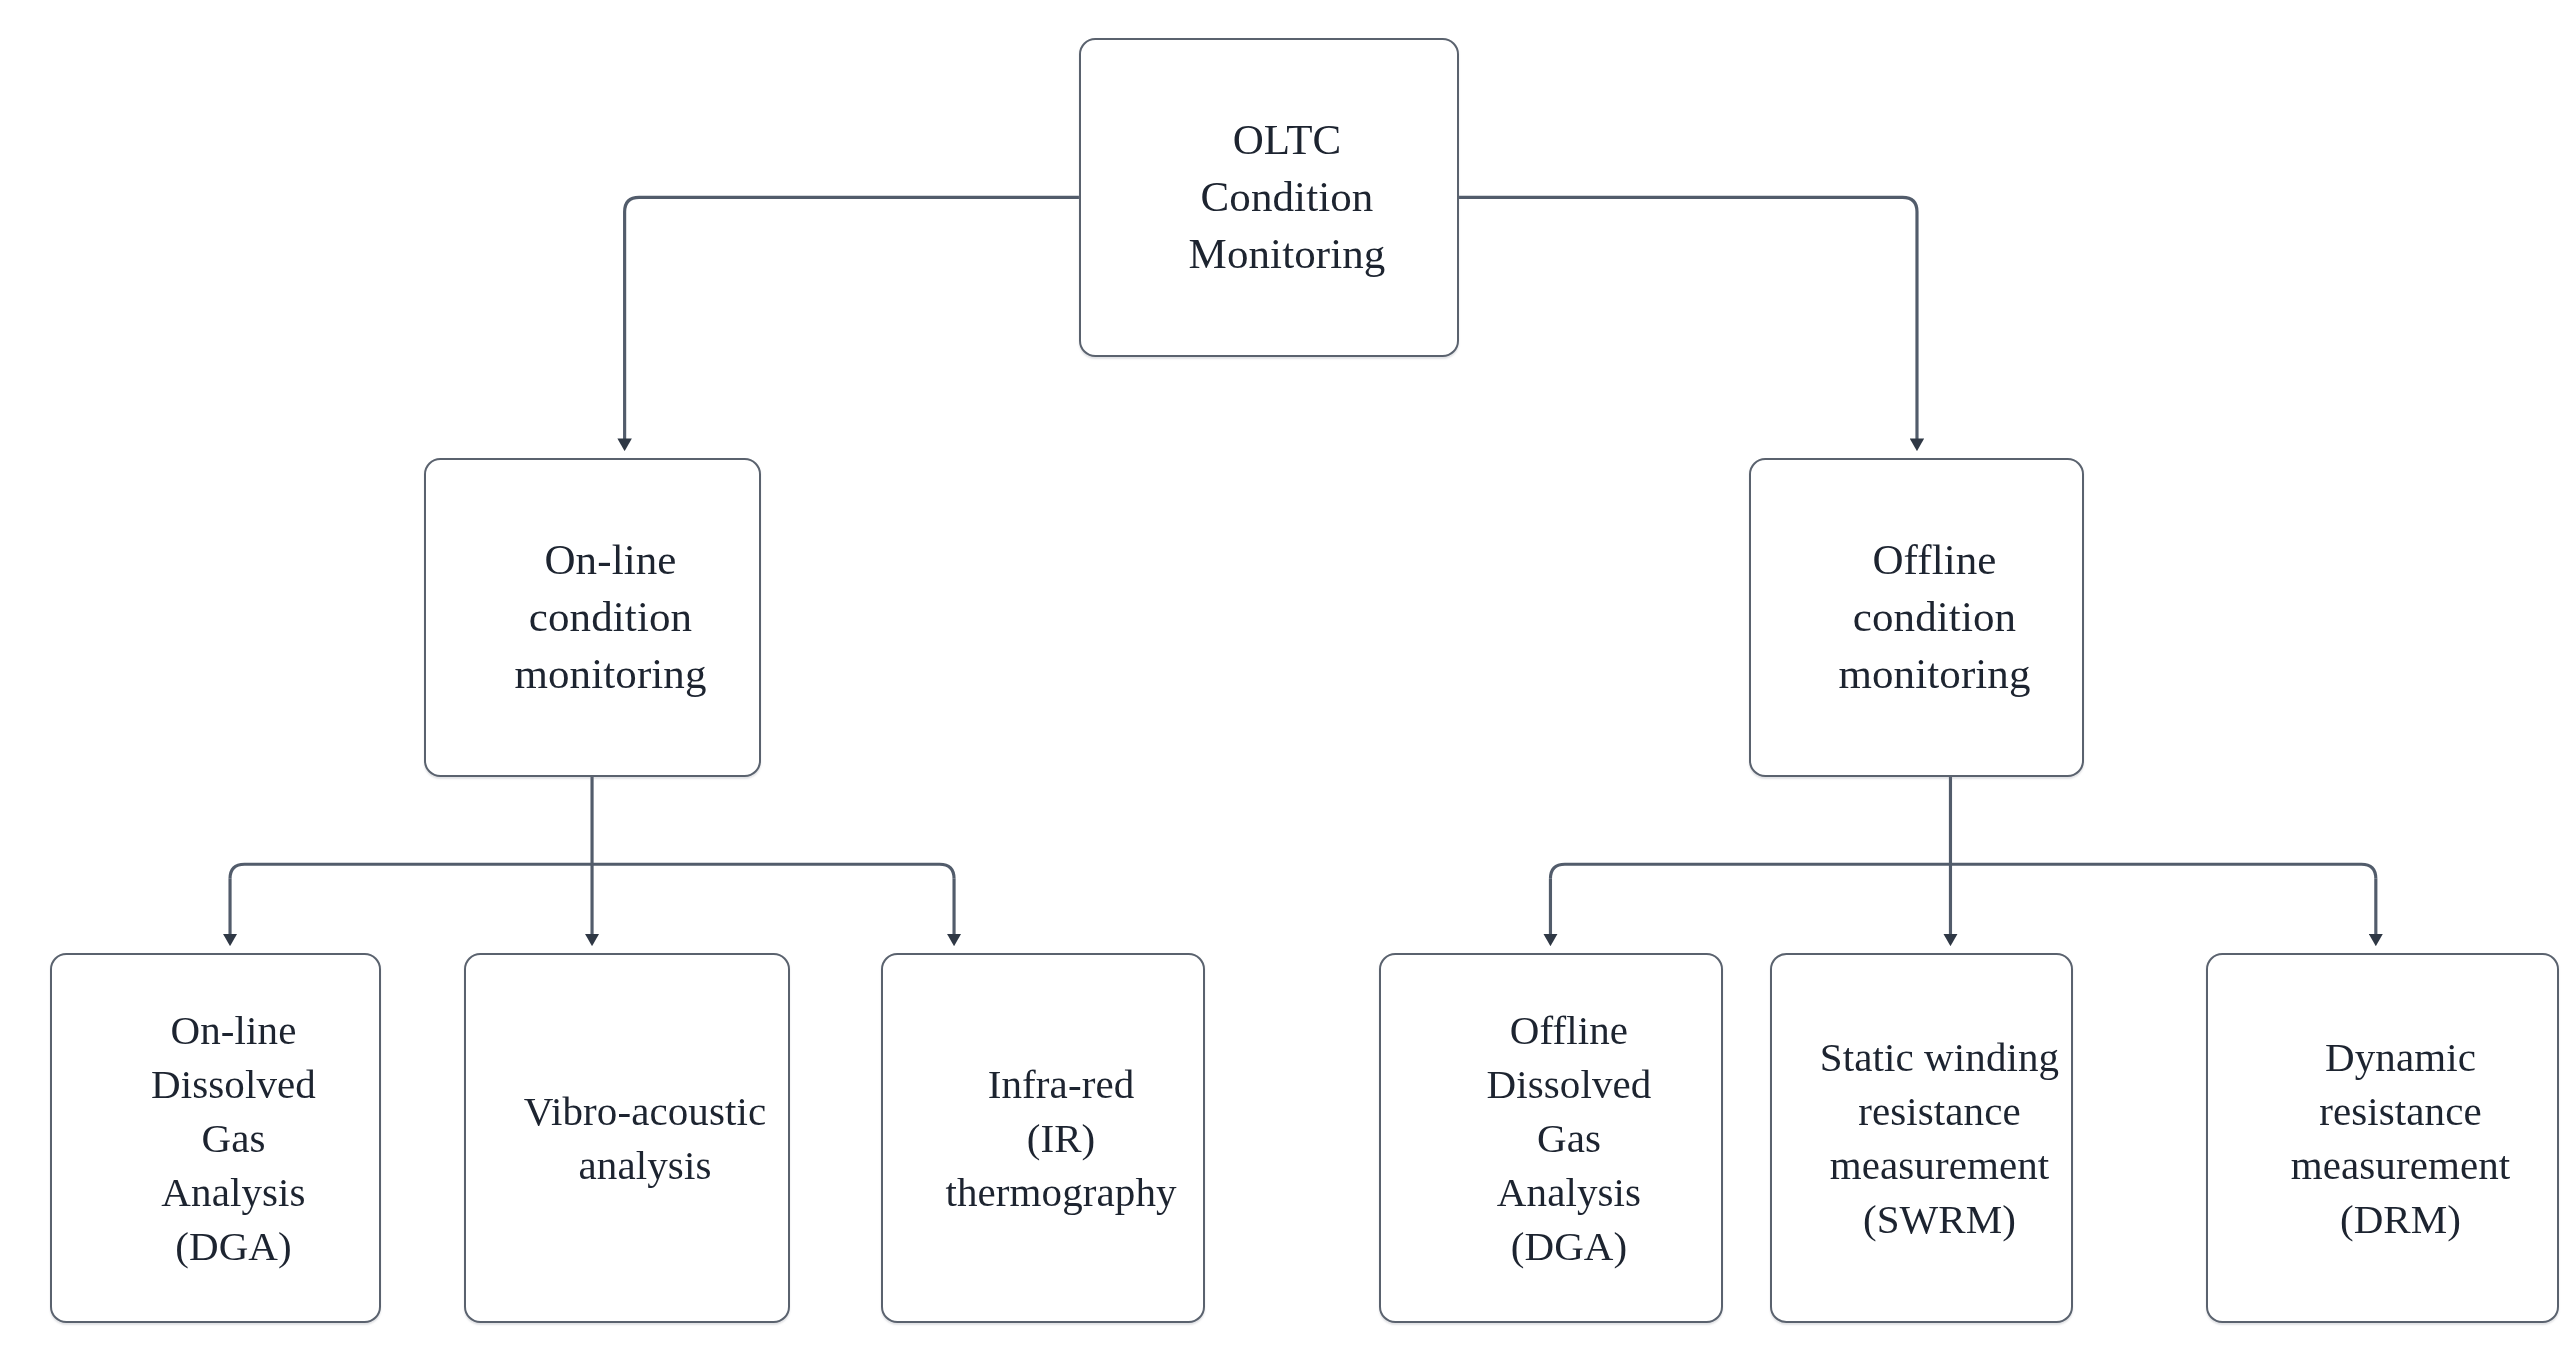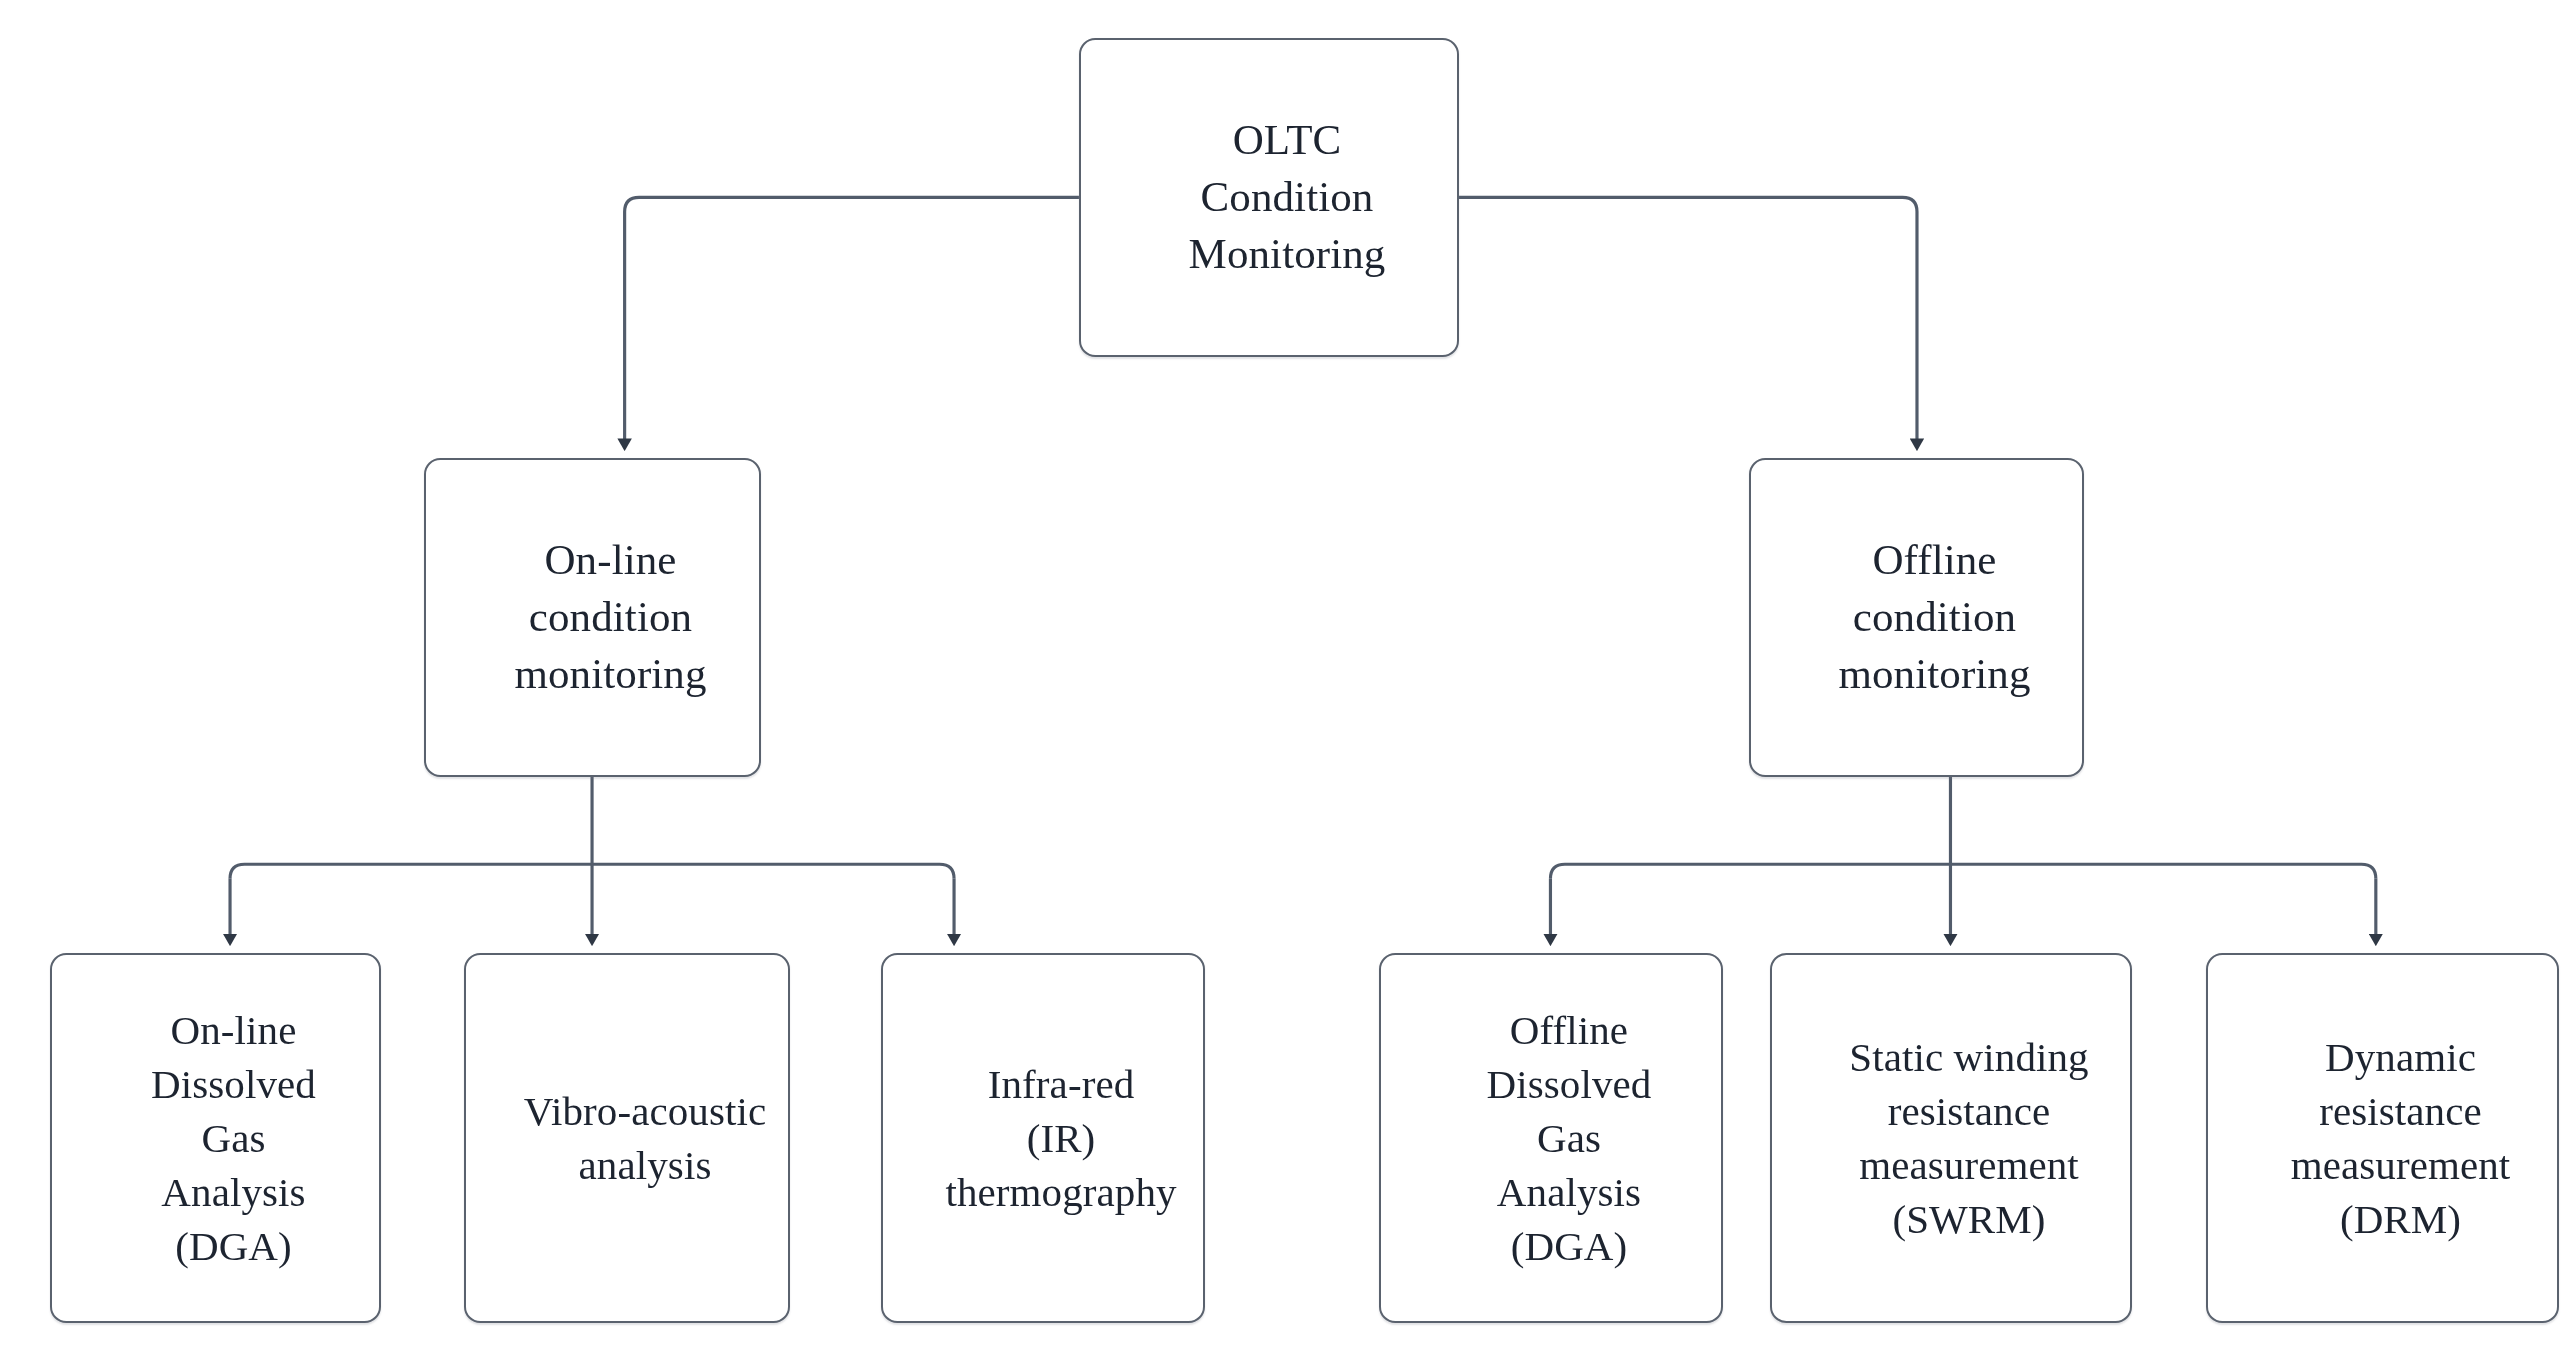--- a/index.html
+++ b/index.html
@@ -47,21 +47,21 @@
   .node-root      { left: 1079px; top: 38px;   width: 380px; height: 319px; font-size: 43px; }
   .node-l2        { top: 458px;  width: 337px; height: 319px; font-size: 43px; }
   .node-l2.left   { left: 424px; }
   .node-l2.right  { left: 1749px; width: 335px; }
 
   .node-leaf      { top: 953px; height: 370px; font-size: 41px; }
   .leaf-1 { left: 50px;   width: 331px; }
   .leaf-2 { left: 464px;  width: 326px; }
   .leaf-3 { left: 881px;  width: 324px; }
   .leaf-4 { left: 1379px; width: 344px; }
-  .leaf-5 { left: 1770px; width: 362px; }
+  .leaf-5 { left: 1770px; width: 303px; }
   .leaf-6 { left: 2206px; width: 353px; }
 </style>
 </head>
 <body>
 
 <div id="stage">
 
   <svg id="connectors" viewBox="0 0 2846 1516" xmlns="http://www.w3.org/2000/svg">
     <defs>
       <marker id="arrowhead" markerWidth="14" markerHeight="16" refX="1.5" refY="8" orient="auto" markerUnits="userSpaceOnUse">

